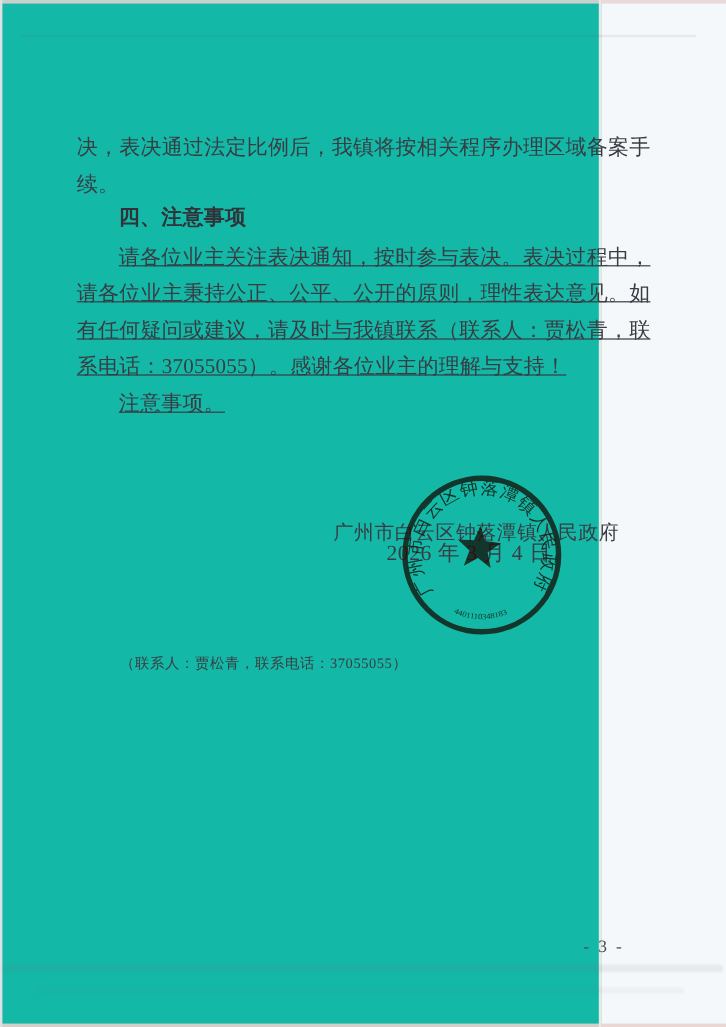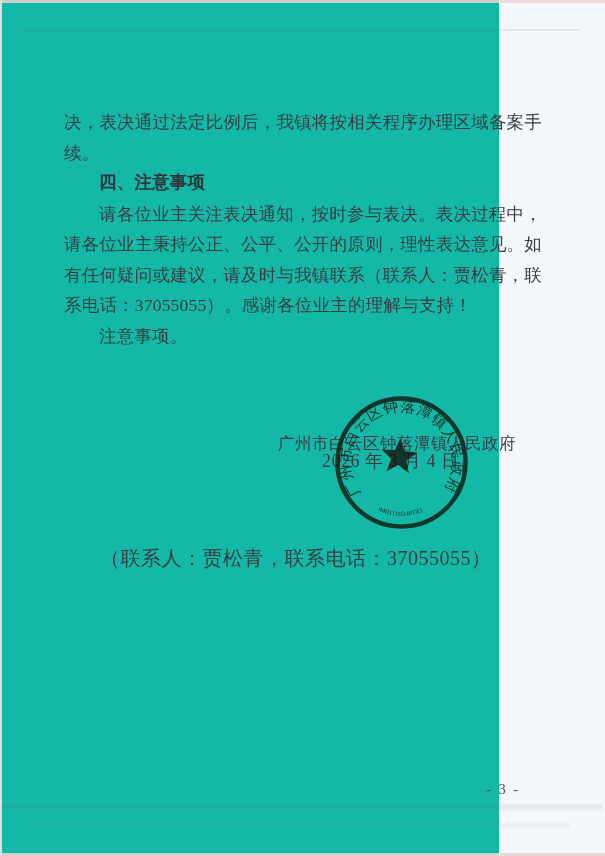--- a/index.html
+++ b/index.html
@@ -32,21 +32,21 @@
     position: absolute;
     top: 107px;
     left: 64px;
     width: 478px;
     font-size: 17.5px;
     line-height: 30.5px;
     text-align: justify;
     letter-spacing: 0.2px;
   }
   .doc-body p { margin: 0; }
-  .para-indent { text-indent: 2em; }
+  .para-indent { text-indent: 2em; text-decoration: underline; }
   .section-heading {
     font-family: Liberation Mono, monospace;
     font-weight: bold;
     color: #2f343a;
     text-indent: 2em;
     font-size: 17.5px;
   }
 
   .signature-line {
     position: absolute;
@@ -61,21 +61,21 @@
     top: 449px;
     left: 322px;
     font-size: 18px;
     letter-spacing: 0.5px;
     white-space: nowrap;
   }
   .contact-line {
     position: absolute;
     top: 545px;
     left: 100px;
-    font-size: 20px;
+    font-size: 12px;
     letter-spacing: 0.5px;
     white-space: nowrap;
   }
   .page-number {
     position: absolute;
     top: 781px;
     left: 486px;
     font-size: 14.5px;
     letter-spacing: 2px;
     color: #4a4f56;

